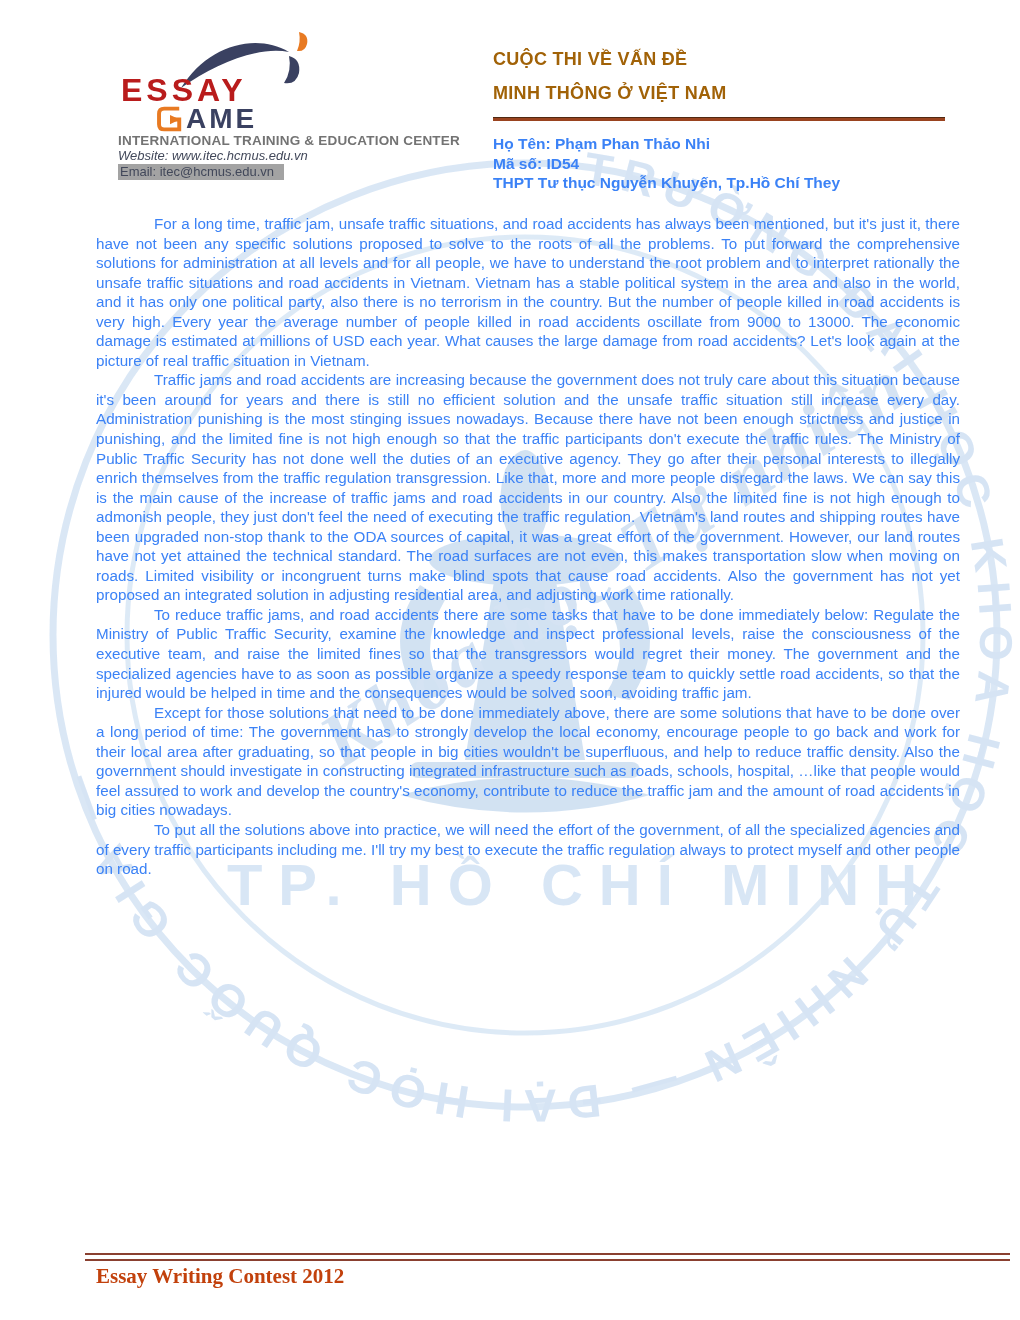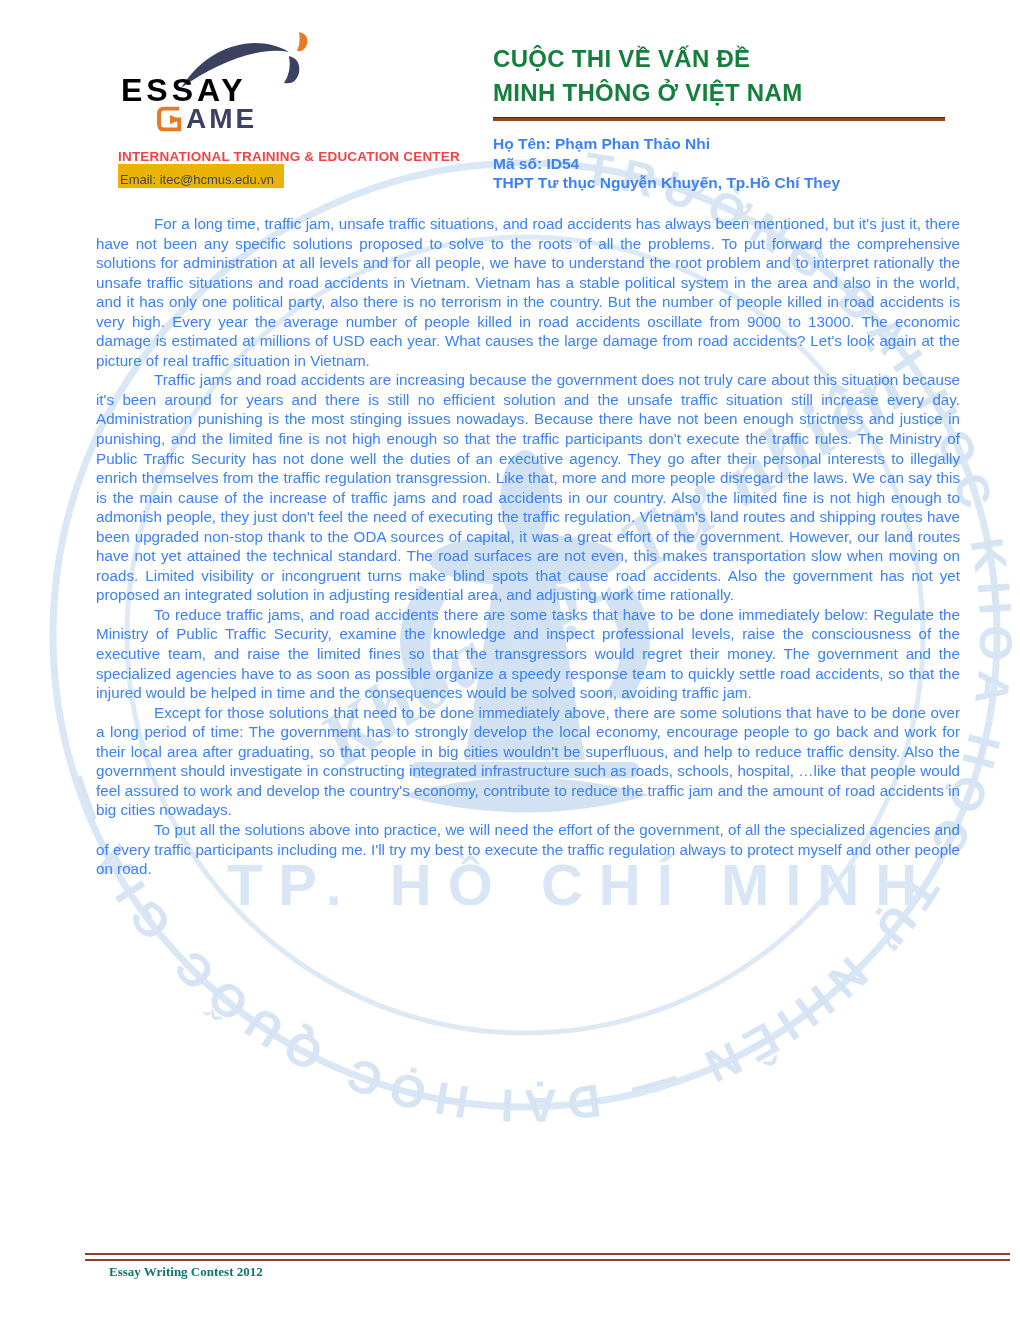--- a/index.html
+++ b/index.html
@@ -13,43 +13,43 @@
     font-size:46px;letter-spacing:9px;fill:#b6cfec;}
   .wm-script{font-family:"Liberation Serif",serif;font-style:italic;font-weight:bold;
     font-size:76px;fill:#b3cdea;letter-spacing:4px;}
   .wm-city{font-family:"Liberation Sans",sans-serif;font-weight:bold;
     font-size:58px;letter-spacing:16px;fill:#b9d2ee;}
   
   .header{position:absolute;left:0;top:0;width:1020px;height:210px;z-index:2;}
   .logo-block{position:absolute;left:115px;top:26px;width:210px;height:110px;}
   .swoosh{position:absolute;left:58px;top:2px;}
   .brand-top{position:absolute;left:6px;top:46px;font-size:32px;font-weight:bold;
-    color:#000000;letter-spacing:4px;}
+    color:#b91c1c;letter-spacing:4px;}
   .brand-bottom{position:absolute;left:40px;top:78px;display:flex;align-items:center;}
   .brand-bottom .g-icon{margin-right:1px;}
   .brand-rest{font-size:28px;font-weight:bold;color:#3a4161;letter-spacing:3px;line-height:28px;}
   .org-block{position:absolute;left:118px;top:133px;color:#3b4254;}
-  .org-name{font-size:13.5px;font-weight:bold;color:#ef4444;letter-spacing:.2px;margin-top:16px;}
+  .org-name{font-size:13.5px;font-weight:bold;color:#737373;letter-spacing:.2px;}
   .org-line{font-size:13px;line-height:16px;color:#42485a;}
   .org-website{font-style:italic;}
-  .org-email{background:#eab308;display:inline-block;padding:8px 10px 0 2px;}
+  .org-email{background:#a3a3a3;display:inline-block;padding:0 10px 0 2px;}
   .org-tel{display:inline-block;padding:0 2px;}
   .title-block{position:absolute;left:493px;top:42px;width:470px;}
-  .contest-title{color:#15803d;font-weight:bold;font-size:24px;line-height:34px;letter-spacing:.3px;}
+  .contest-title{color:#a16207;font-weight:bold;font-size:18px;line-height:34px;letter-spacing:.3px;}
   .title-rule{margin-top:7px;width:452px;height:3px;background:#9a431f;border-top:1px solid#4f2912;}
   .entrant{margin-top:13px;color:#3b82f6;font-weight:bold;font-size:15.5px;line-height:19.5px;}
   
   .essay{position:absolute;left:96px;top:214px;width:864px;z-index:1;}
   .essay p{margin:0;text-align:justify;text-indent:58px;font-size:15.2px;
     line-height:19.55px;color:#3b82f6;}
   
   .footer-rule{position:absolute;left:85px;right:10px;top:1253px;height:4px;
     border-top:2px solid #8a4030;border-bottom:2px solid #8a4030;z-index:2;}
-  .footer-text{position:absolute;left:109px;top:1264px;z-index:2;
-    font-family:"Liberation Serif",serif;font-weight:bold;font-size:13px;color:#0f766e;}
+  .footer-text{position:absolute;left:96px;top:1264px;z-index:2;
+    font-family:"Liberation Serif",serif;font-weight:bold;font-size:21px;color:#c2410c;}
 </style>
 </head>
 <body>
 
 <div class="page">
 
   <svg class="watermark" width="1020" height="1320" viewBox="0 0 1020 1320" aria-hidden="true">
     <defs>
       <path id="wm-ring" d="M 525 180 A 455 455 0 1 1 524.9 180"></path>
     </defs>
@@ -89,20 +89,21 @@
         <svg class="g-icon" width="30" height="30" viewBox="0 0 26 26" aria-hidden="true">
           <path d="M21 4 H8 Q3.5 4 3.5 8.5 V17.5 Q3.5 22 8 22 H21 V13.5 H13" fill="none" stroke="#e87a22" stroke-width="3.4"></path>
           <path d="M13 9.5 L21.5 13.5 L13 17.5 Z" fill="#e87a22"></path>
         </svg>
         <span class="brand-rest">AME</span>
       </div>
     </div>
 
     <div class="org-block">
       <div class="org-name">INTERNATIONAL TRAINING &amp; EDUCATION CENTER</div>
+      <div class="org-line org-website">Website: www.itec.hcmus.edu.vn</div>
       <div class="org-line"><span class="org-email">Email:  itec@hcmus.edu.vn</span></div>
     </div>
 
     <div class="title-block">
       <div class="contest-title">
         <div>CUỘC THI VỀ VẤN ĐỀ</div>
         <div>MINH THÔNG Ở VIỆT NAM</div>
       </div>
       <div class="title-rule"></div>
       <div class="entrant">

